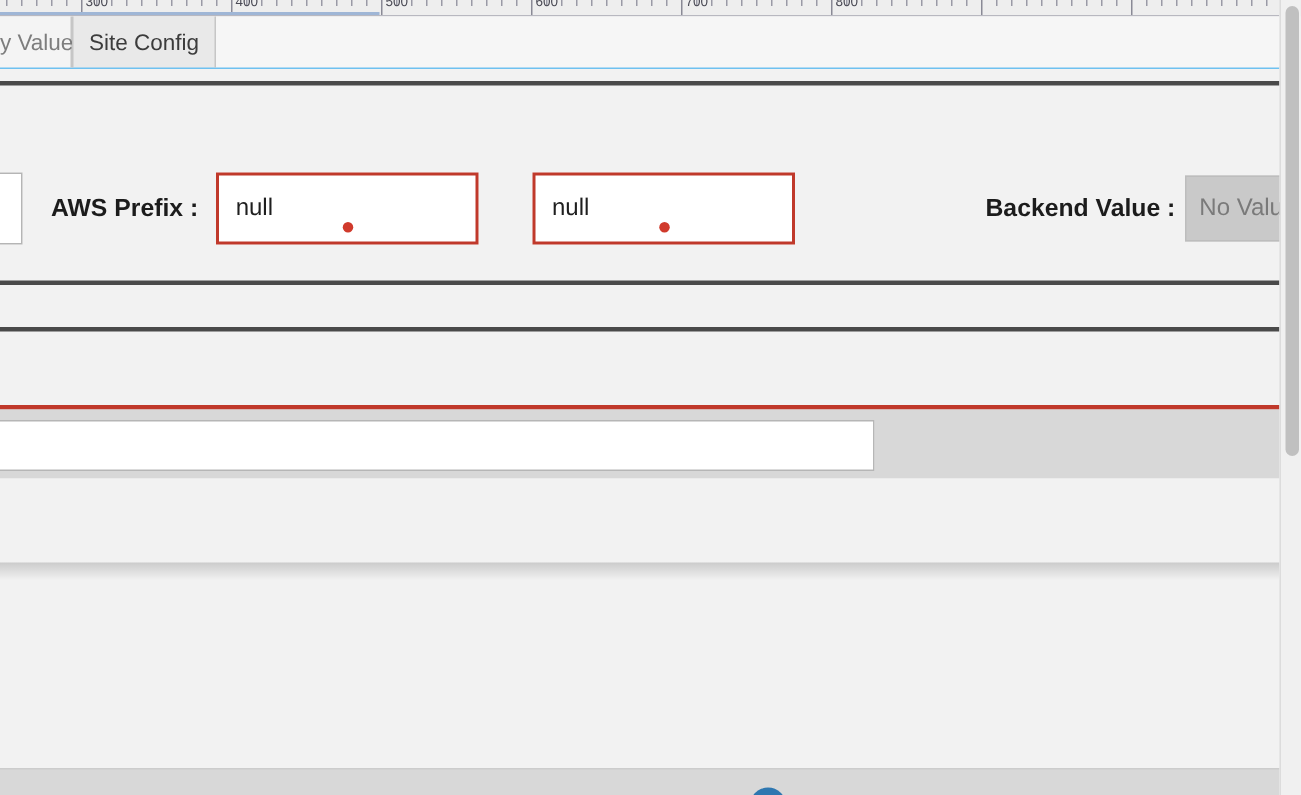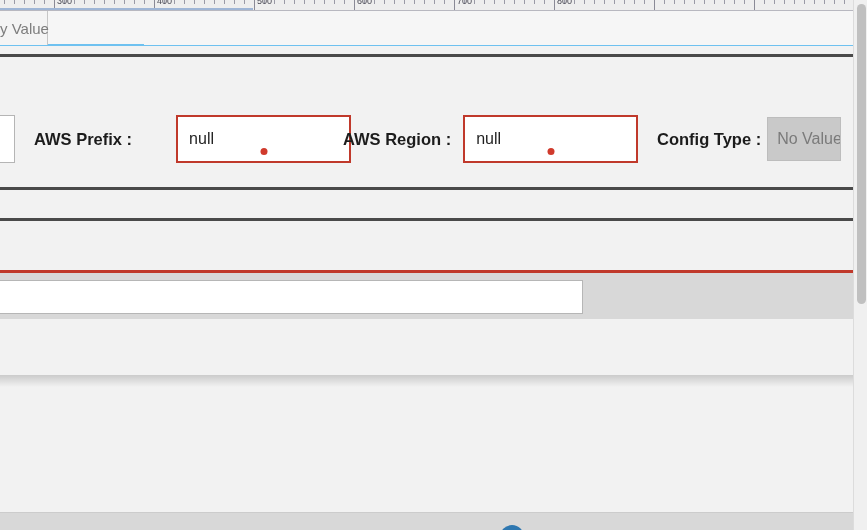--- a/index.html
+++ b/index.html
@@ -276,49 +276,51 @@
       <div class="ruler-label" style="left: 457px;">700</div>
       <div class="ruler-label" style="left: 557px;">800</div>
       <div class="ruler-sel" style="width: 253px;"></div>
     </div>
   <div class="hscroll-cap"></div>
 
   <div class="tabbar">
     <div class="tab inactive">
       <span>y Value</span>
     </div>
+    <div class="tab active">
+      <span>Site Config</span>
+    </div>
     <div class="tab-rest"></div>
   </div>
 
   <div class="panel">
 
     <div class="divider-dark" style="top:6px;"></div>
 
     <div class="form-row">
 
       <div class="finput-plain" style="left:-22px; top:12px; width:37px;"></div>
 
-      <div class="field" style="left:34px; top:12px;gap:32px;">
+      <div class="field" style="left:34px; top:12px;">
         <span class="flabel">AWS Prefix :</span>
         <div class="finput" style="width:175px; margin-left:12px;">
           <span>null</span>
           <span class="dot"></span>
         </div>
       </div>
 
       <div class="field" style="left:343px; top:12px;">
-        <span class="flabel">AWS Region :</span>
         <div class="finput" style="width:175px; margin-left:12px;">
           <span>null</span>
           <span class="dot"></span>
         </div>
       </div>
 
       <div class="field" style="left:657px; top:14px;">
-        <span class="flabel">Config Type :</span>
+        <span class="flabel">Backend Value :</span>
         <div class="fselect" style="width:74px; margin-left:6px;">
           <span>No Value</span>
         </div>
       </div>
     </div>
 
     <div class="divider-dark" style="top:139px;"></div>
     <div class="divider-dark" style="top:170px;"></div>
 
     <div class="divider-red" style="top:222px;"></div>

